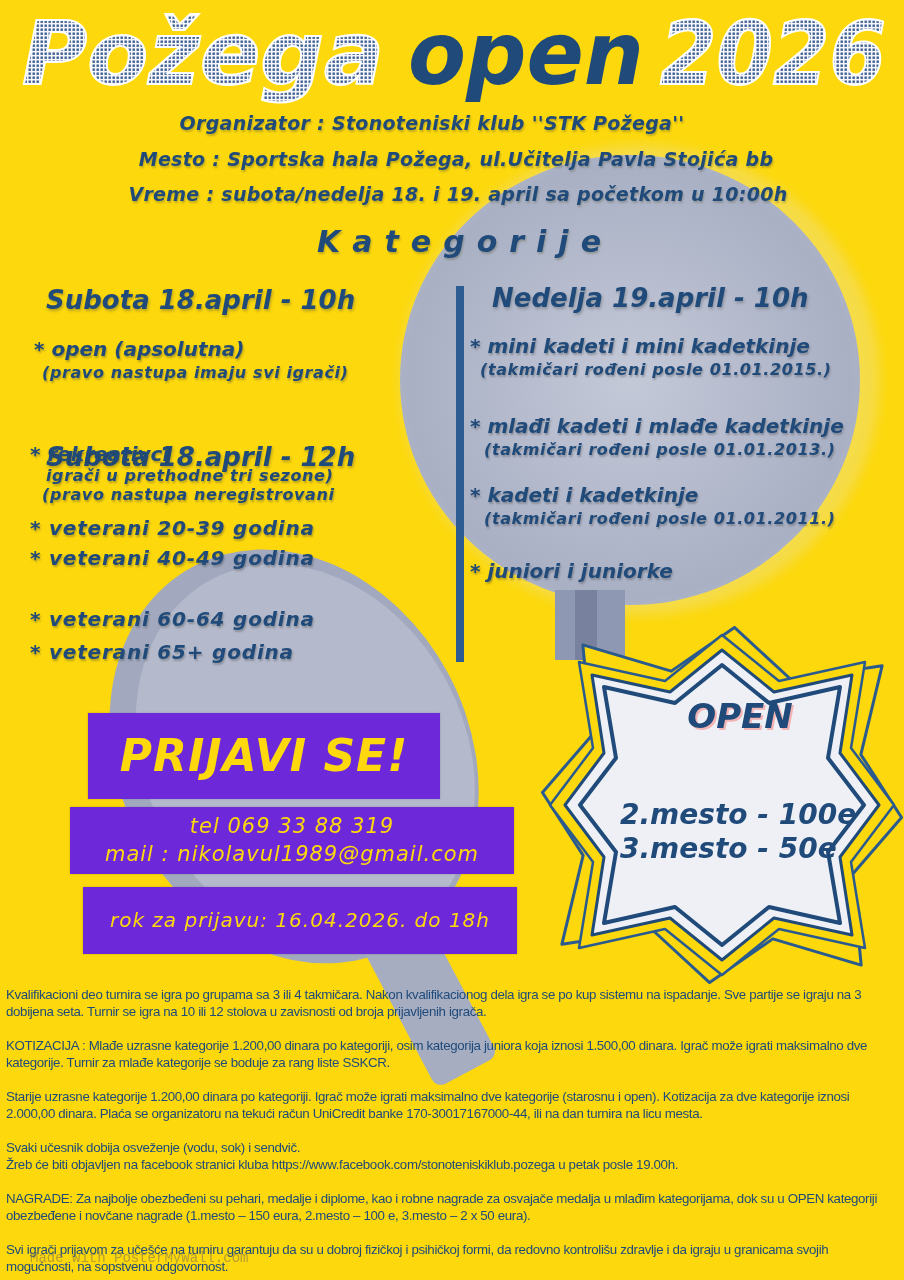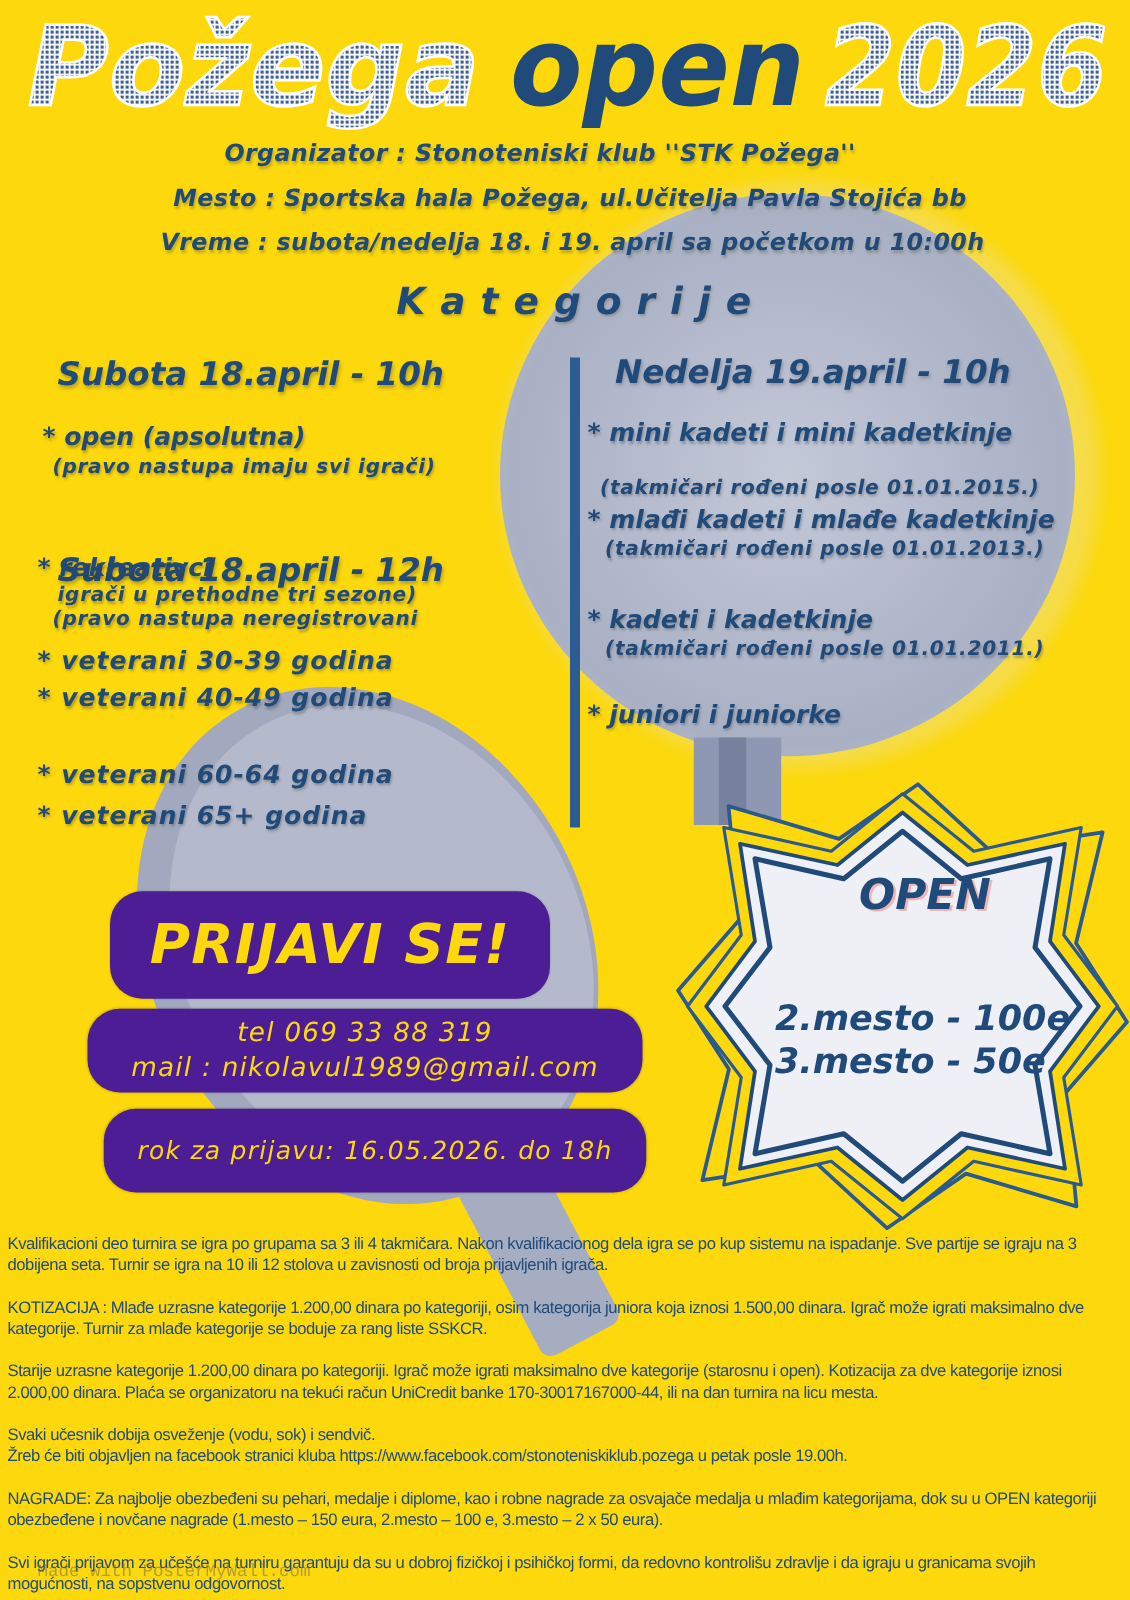--- a/index.html
+++ b/index.html
@@ -30,22 +30,22 @@
   .col-head { position: absolute; font-weight: bold; font-style: italic; font-size: 26px;
       color: #1F4A7A; text-shadow: 1px 2px 3px rgba(60,60,60,0.35); white-space: nowrap; }
   .cat { position: absolute; font-weight: bold; font-style: italic; font-size: 20px;
       color: #1F4A7A; white-space: nowrap; text-shadow: 1px 2px 2px rgba(60,60,60,0.35); line-height: 23px; }
   .cat .note { font-size: 16px; display: block; letter-spacing: 0.6px; }
   .vet { font-size: 20px; letter-spacing: 0.8px; }
 
   .divider { position: absolute; left: 456px; top: 286px; width: 8px; height: 376px; background: #2C5C92; }
 
   
-  .box { position: absolute; background: #4c1d95; color: #FCD80C; font-style: italic;
-         font-family: "DejaVu Sans", sans-serif; text-align: center; box-shadow: 0 0 2px rgba(0,0,0,0.2); border-radius: 26px; }
+  .box { position: absolute; background: #6d28d9; color: #FCD80C; font-style: italic;
+         font-family: "DejaVu Sans", sans-serif; text-align: center; box-shadow: 0 0 2px rgba(0,0,0,0.2); }
   .box.prijavi { left: 88px; top: 713px; width: 352px; height: 86px; font-size: 44px; font-weight: bold; line-height: 86px; letter-spacing: 1px; }
   .box.contact { left: 70px; top: 807px; width: 444px; height: 67px; font-size: 21px; line-height: 28px; padding-top: 5px; box-sizing: border-box; letter-spacing: 1px; }
   .box.rok { left: 83px; top: 887px; width: 434px; height: 67px; font-size: 20px; line-height: 67px; letter-spacing: 1px; }
 
   
   .star { position: absolute; left: 540px; top: 620px; width: 364px; height: 370px; }
   .star-title { position: absolute; left: 540px; width: 400px; top: 696px; text-align: center;
       font-size: 34px; font-weight: bold; font-style: italic; color: #1F4A7A; text-shadow: 2px 2px 0 #F3B4B4; }
   .prize { position: absolute; left: 620px; font-size: 28px; font-weight: bold; font-style: italic; color: #1F4A7A; line-height: 34px; white-space: nowrap; }
 
@@ -111,50 +111,50 @@
     <span>* open (apsolutna)</span>
     <span class="note" style="padding-left:8px;">(pravo nastupa imaju svi igrači)</span>
   </div>
 
   <div class="col-head" style="left:46px; top:402px;margin-top:40px;">Subota 18.april - 12h</div>
   <div class="cat" style="left:30px; top:443px;">
     <span>* rekreativci</span>
     <span class="note" style="padding-left:16px; line-height:20px;">igrači u prethodne tri sezone)</span>
     <span class="note" style="padding-left:12px; line-height:18px;">(pravo nastupa neregistrovani</span>
   </div>
-  <div class="cat vet" style="left:30px; top:517px;">* veterani 30-39 godina</div>
+  <div class="cat vet" style="left:30px; top:517px;">* veterani 20-39 godina</div>
   <div class="cat vet" style="left:30px; top:547px;">* veterani 40-49 godina</div>
   <div class="cat vet" style="left:30px; top:608px;">* veterani 60-64 godina</div>
   <div class="cat vet" style="left:30px; top:641px;">* veterani 65+ godina</div>
 
   <div class="divider"></div>
 
   <div class="col-head" style="left:492px; top:283px;">Nedelja 19.april - 10h</div>
   <div class="cat" style="left:470px; top:335px;">
     <span>* mini kadeti i mini kadetkinje</span>
-    <span class="note" style="padding-left:10px;margin-top:20px;">(takmičari rođeni posle 01.01.2015.)</span>
+    <span class="note" style="padding-left:10px;">(takmičari rođeni posle 01.01.2015.)</span>
   </div>
-  <div class="cat" style="left:470px; top:404px;">
+  <div class="cat" style="left:470px; top:415px;">
     <span>* mlađi kadeti i mlađe kadetkinje</span>
     <span class="note" style="padding-left:14px;">(takmičari rođeni posle 01.01.2013.)</span>
   </div>
   <div class="cat" style="left:470px; top:484px;">
     <span>* kadeti i kadetkinje</span>
     <span class="note" style="padding-left:14px;">(takmičari rođeni posle 01.01.2011.)</span>
   </div>
   <div class="cat" style="left:470px; top:560px;">
     <span>* juniori i juniorke</span>
   </div>
 
   <div class="box prijavi">PRIJAVI SE!</div>
   <div class="box contact">
     <div>tel 069 33 88 319</div>
     <div>mail : nikolavul1989@gmail.com</div>
   </div>
-  <div class="box rok">rok za prijavu: 16.05.2026. do 18h</div>
+  <div class="box rok">rok za prijavu: 16.04.2026. do 18h</div>
 
   <svg class="star" viewBox="0 0 364 370">
     <g transform="translate(182 185)">
       <polygon points="0,-178 60,-130 150,-150 135,-60 180,0 135,60 150,150 60,130 0,178 -60,130 -150,150 -135,60 -180,0 -135,-60 -150,-150 -60,-130" fill="#FCD80C" stroke="#2A5A8E" stroke-width="3" stroke-linejoin="round" transform="rotate(4)"></polygon>
       <polygon points="0,-170 57,-124 143,-143 129,-57 172,0 129,57 143,143 57,124 0,170 -57,124 -143,143 -129,57 -172,0 -129,-57 -143,-143 -57,-124" fill="#FCD80C" stroke="#2A5A8E" stroke-width="2.5" stroke-linejoin="round"></polygon>
       <polygon points="0,-155 52,-113 130,-130 118,-52 157,0 118,52 130,130 52,113 0,155 -52,113 -130,130 -118,52 -157,0 -118,-52 -130,-130 -52,-113" fill="#EEF0F6" stroke="#1F4A7A" stroke-width="3" stroke-linejoin="round"></polygon>
       <polygon points="0,-140 47,-102 118,-118 106,-47 142,0 106,47 118,118 47,102 0,140 -47,102 -118,118 -106,47 -142,0 -106,-47 -118,-118 -47,-102" fill="#EEF0F6" stroke="#1F4A7A" stroke-width="4" stroke-linejoin="round"></polygon>
     </g>
   </svg>
   <div class="star-title">OPEN</div>

